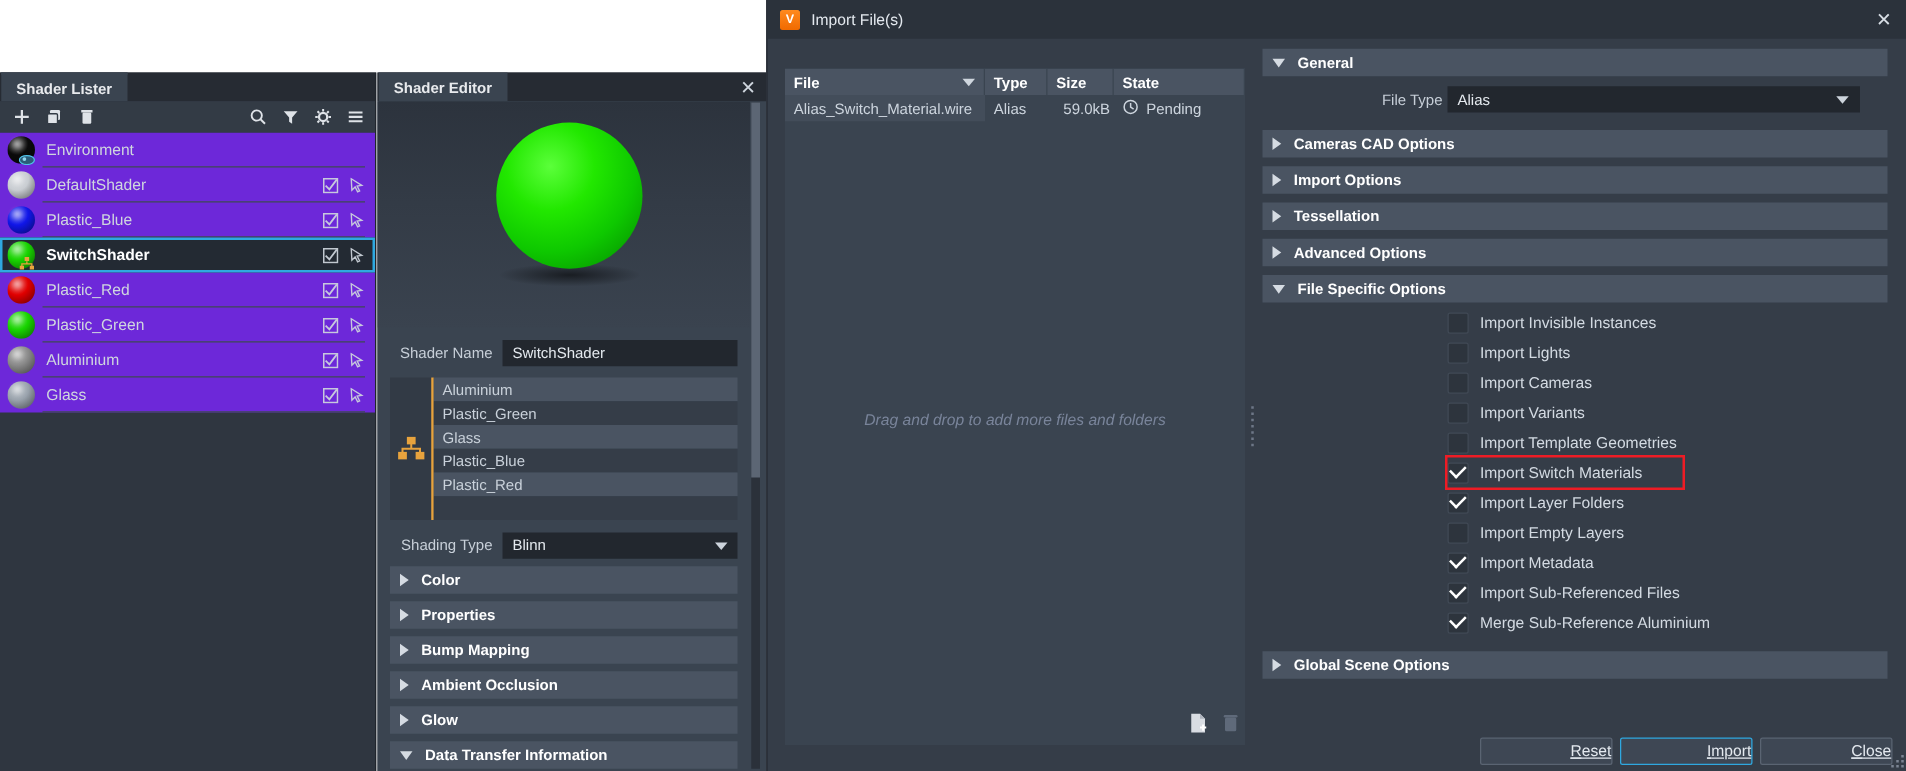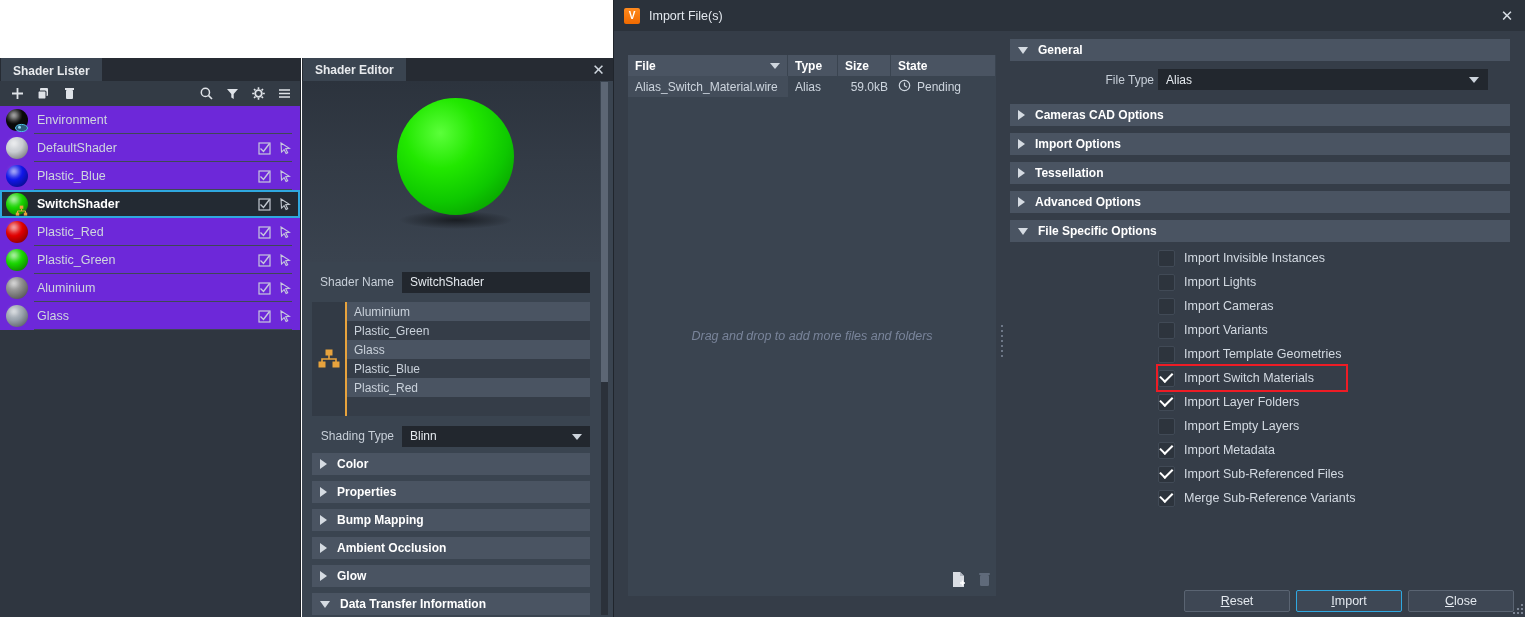--- a/index.html
+++ b/index.html
@@ -136,21 +136,21 @@
   .chk.on::after { content:""; width:10px; height:6px; border-left:2.4px solid #ffffff;
      border-bottom:2.4px solid #ffffff; transform:rotate(-45deg) translate(1px,-2px); }
   .chk-label { font-size:12.5px; color:#d3dae2; }
   .chk-row.highlight { outline:2px solid #ee1c25; outline-offset:0; z-index:3;
      width:188px; }
 
   
   .dlg-foot { position:absolute; left:0; bottom:0; width:912px; height:31px; }
   .btn { position:absolute; top:4px; height:22px; width:106px; background:#3e4754;
      border:1px solid #5a6472; color:#e4e9ef; font-size:12.5px; display:flex;
-     align-items:center; justify-content:center; border-radius:2px; }
+     align-items:center; justify-content:flex-end; border-radius:2px;text-decoration:underline; }
   .btn u { text-decoration:underline; }
   .btn.focus { border-color:#2fa8e0; }
   .grip { position:absolute; right:3px; bottom:3px; width:12px; height:12px; }
   .grip i { position:absolute; width:2px; height:2px; background:#7b8493; }
 </style>
 </head>
 <body>
 
 <div class="root">
 
@@ -602,25 +602,31 @@
               <div class="chk-row">
                 <span class="chk on"></span>
                 <span class="chk-label">Import Metadata</span>
               </div>
               <div class="chk-row">
                 <span class="chk on"></span>
                 <span class="chk-label">Import Sub-Referenced Files</span>
               </div>
               <div class="chk-row">
                 <span class="chk on"></span>
-                <span class="chk-label">Merge Sub-Reference Variants</span>
-              </div>
-            </div>
-        </div>
-
+                <span class="chk-label">Merge Sub-Reference Aluminium</span>
+              </div>
+            </div>
+        </div>
+
+        <div class="osec" style="margin-top:11px">
+          <div class="osec-h">
+            <i class="tri right"></i>
+            <span>Global Scene Options</span>
+          </div>
+        </div>
       </div>
     </div>
 
     <div class="dlg-foot">
       <div class="btn" style="left:570px">
         <span><u>R</u><span>eset</span></span>
       </div>
       <div class="btn focus" style="left:682px">
         <span><u>I</u><span>mport</span></span>
       </div>

